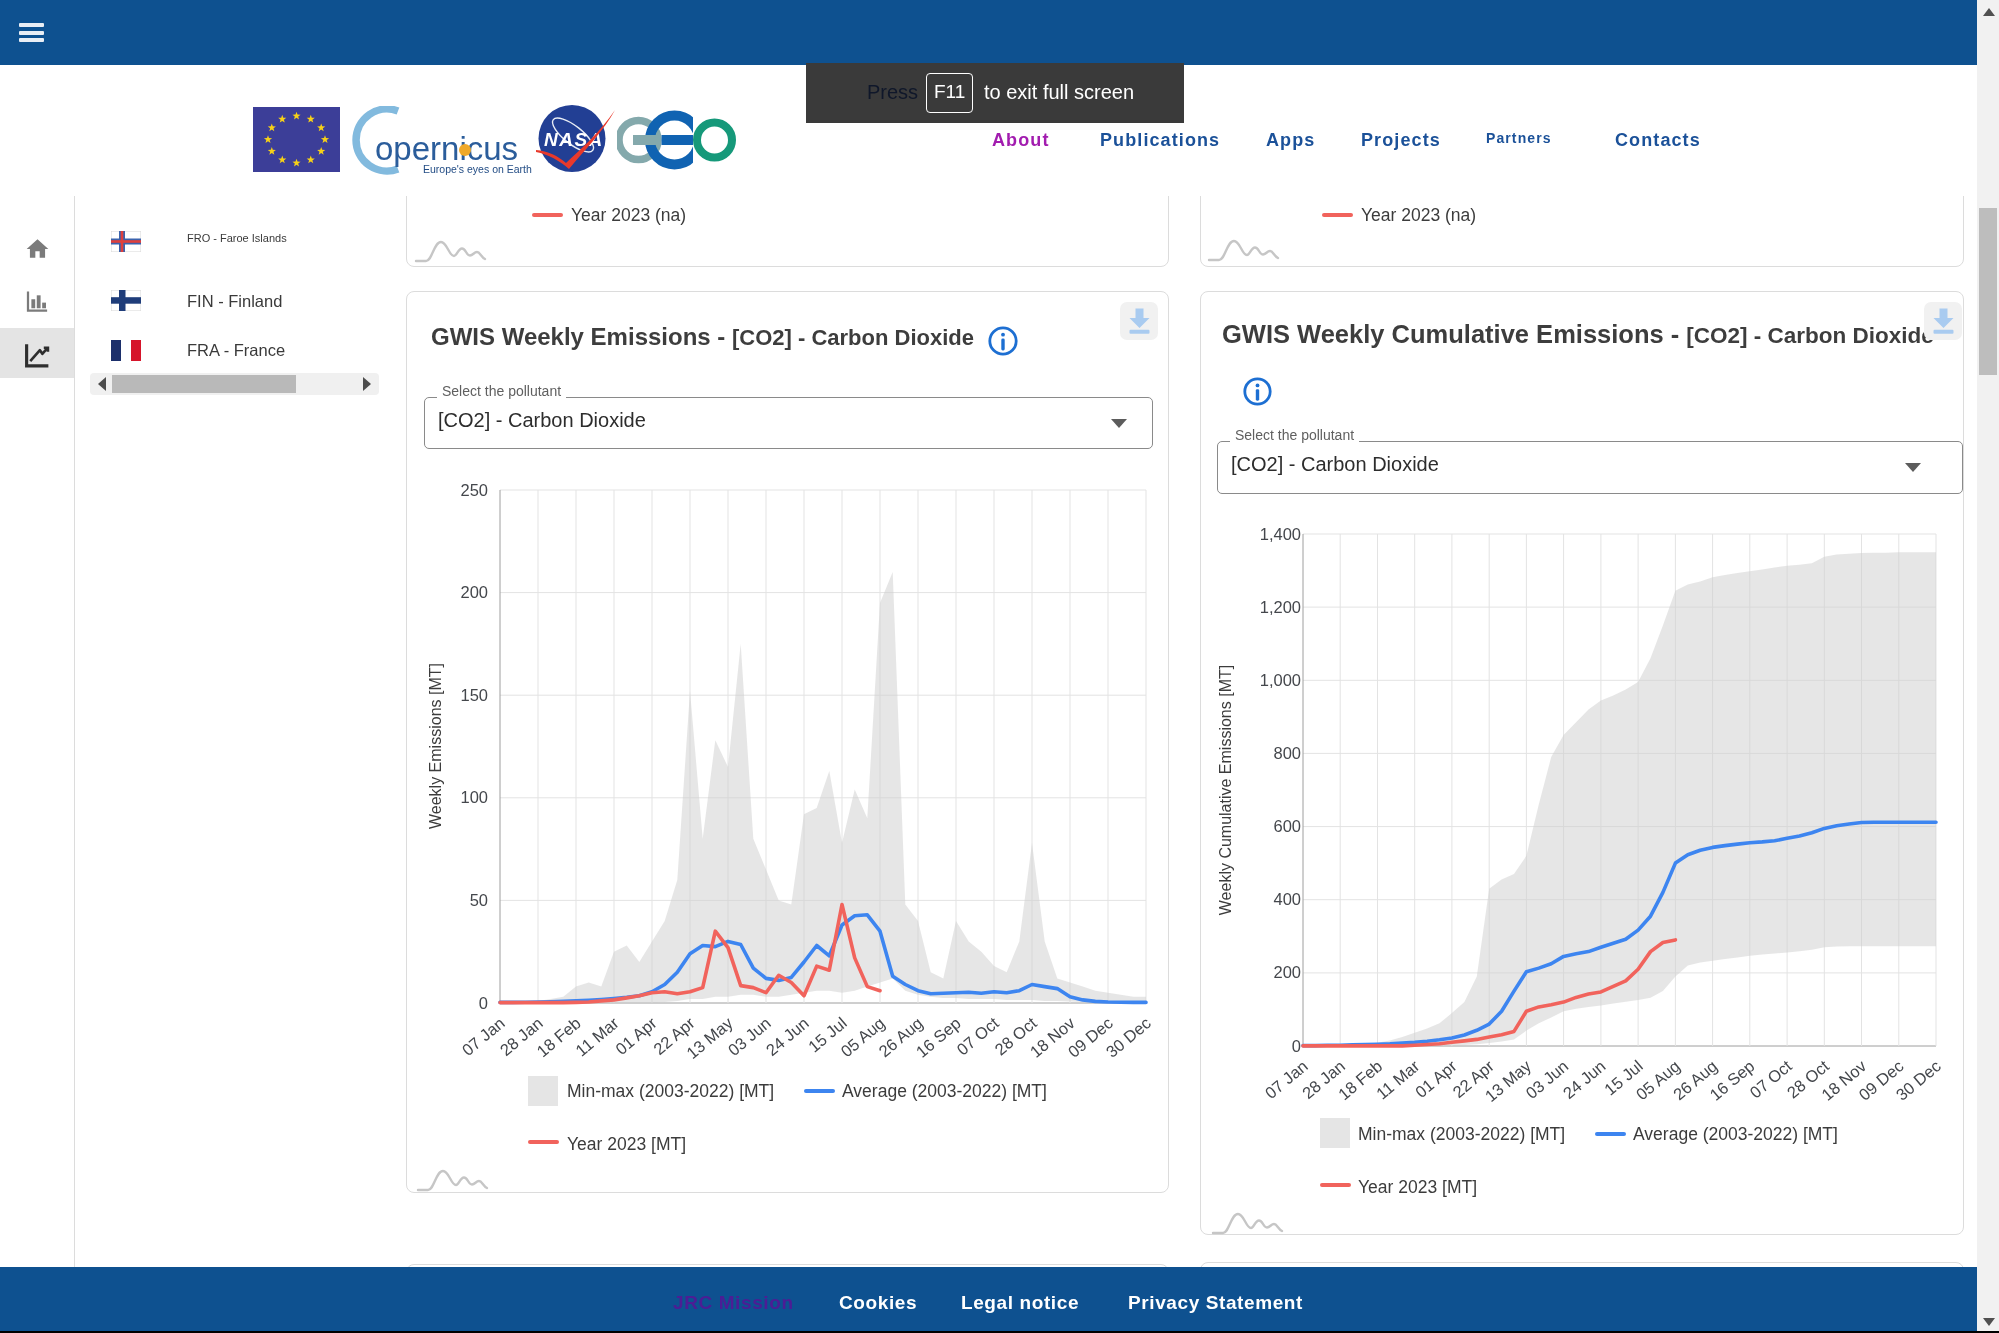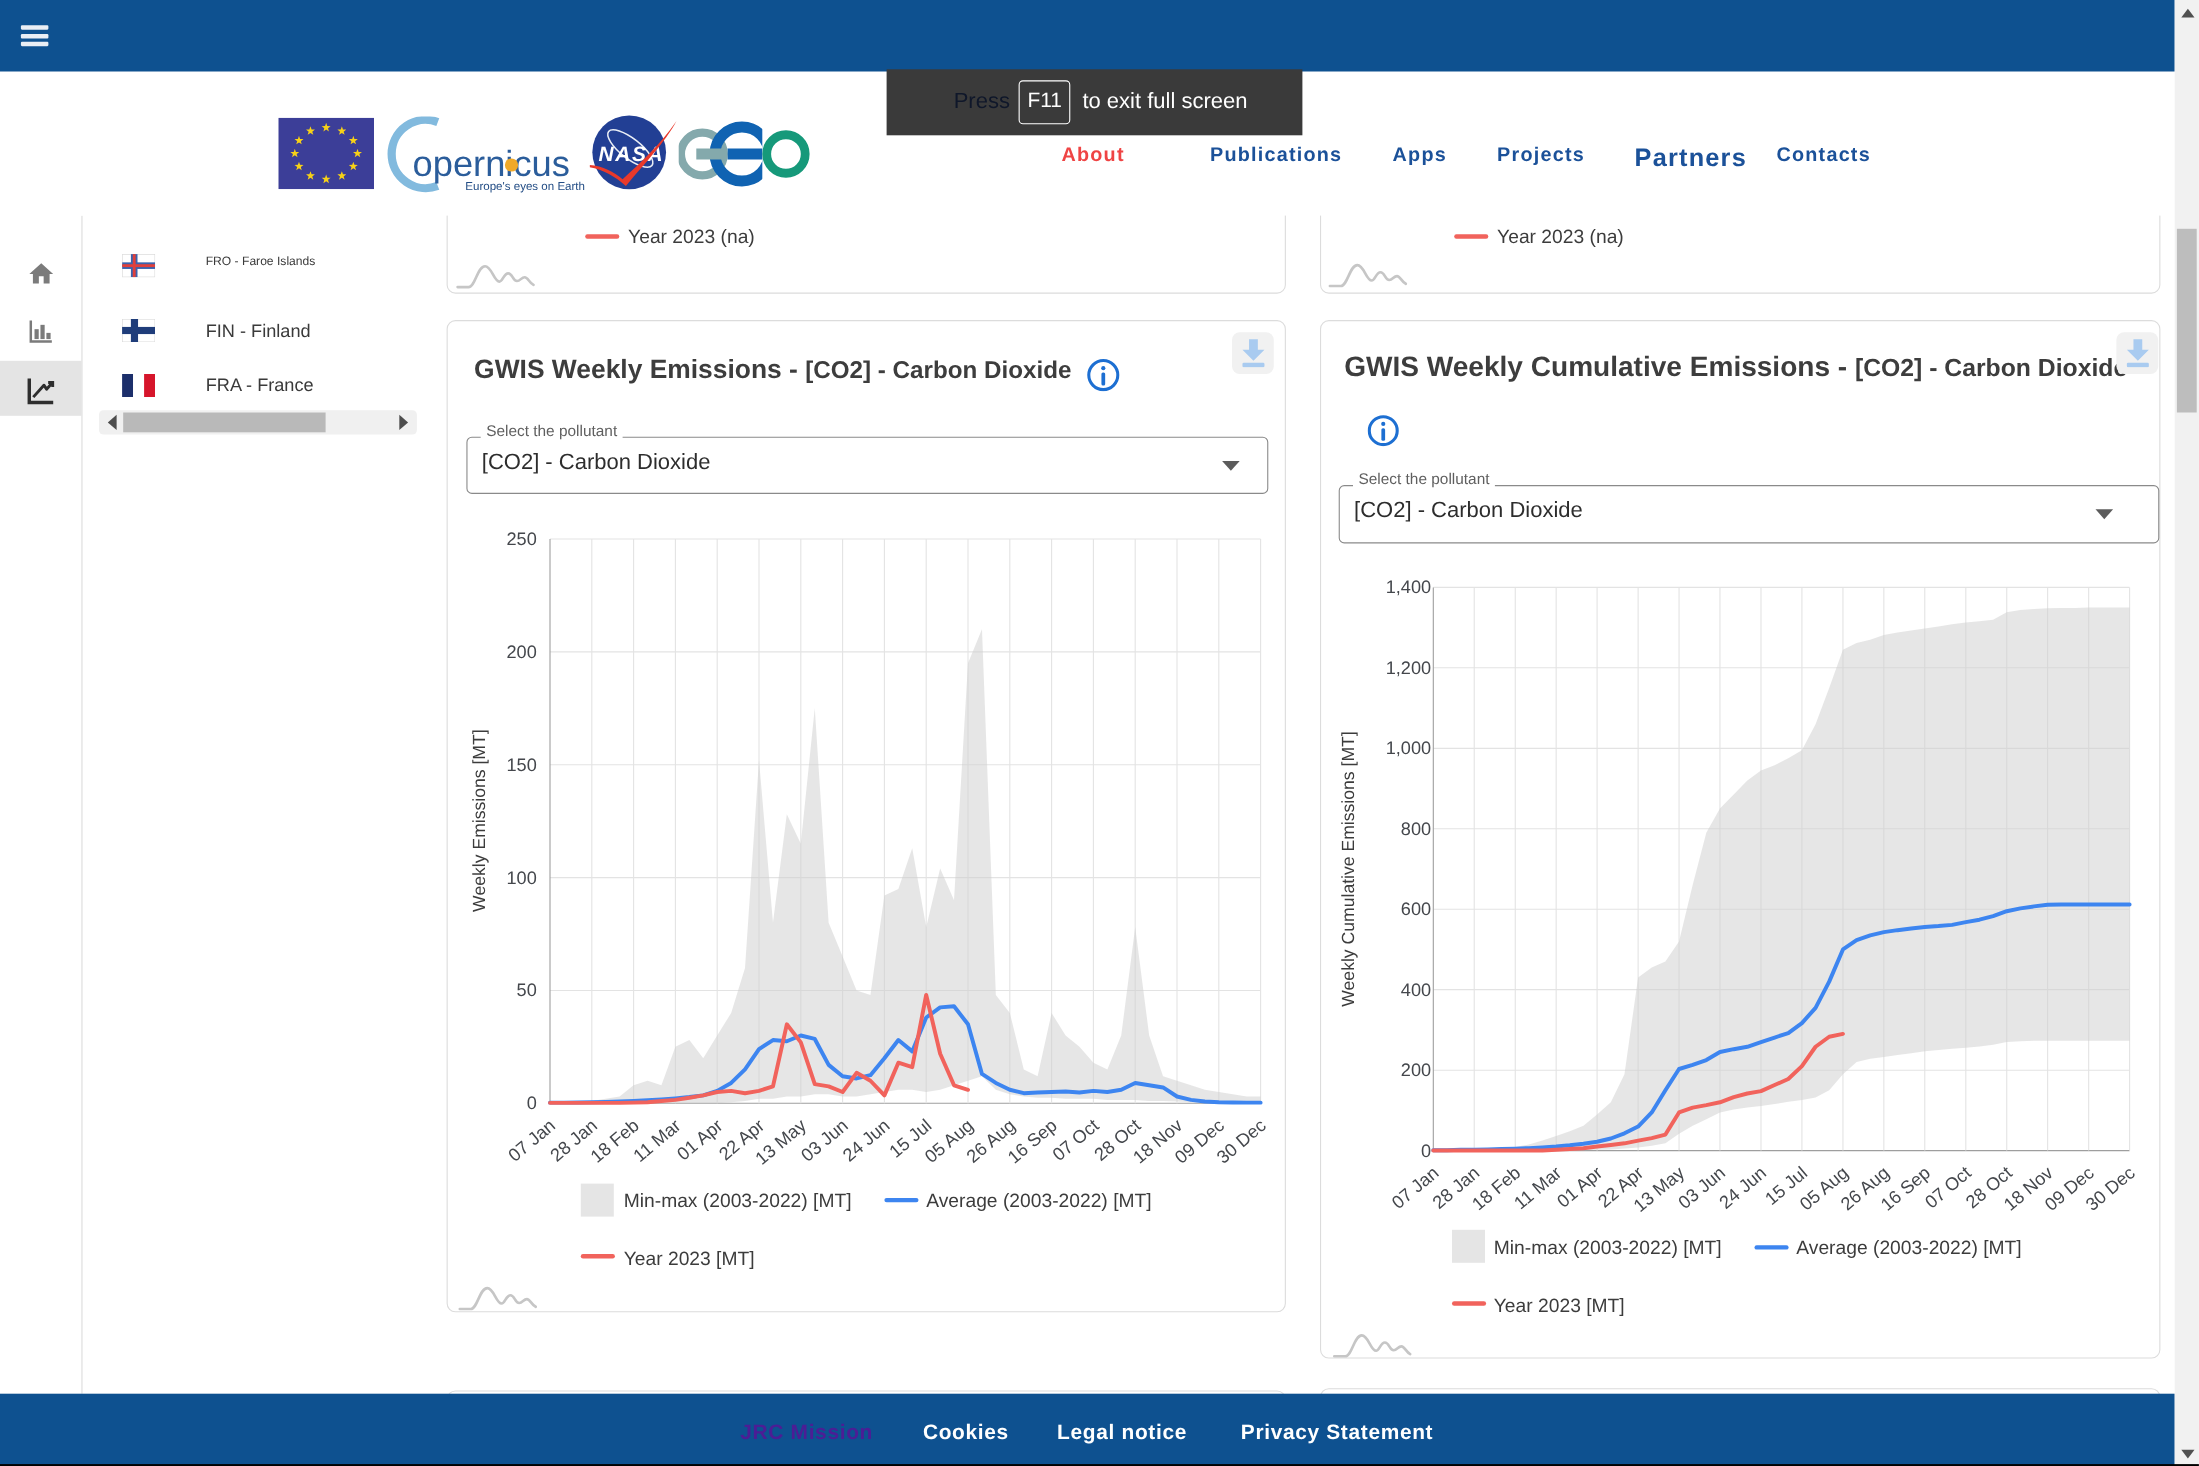--- a/index.html
+++ b/index.html
@@ -280,25 +280,25 @@
 
 <svg class="abs" style="left:617px;top:108px" width="126" height="64" viewBox="0 0 126 64">
   <circle cx="21.5" cy="32" r="19.5" fill="none" stroke="#84a9ac" stroke-width="7.5"></circle>
   <circle cx="57.5" cy="32" r="24.5" fill="none" stroke="#1063b2" stroke-width="10"></circle>
   <rect x="76" y="0" width="14" height="64" fill="#fff"></rect>
   <rect x="16" y="27" width="28" height="10" fill="#84a9ac"></rect>
   <rect x="44.5" y="27" width="31.5" height="10" fill="#1063b2"></rect>
   <circle cx="97.5" cy="32" r="17.5" fill="none" stroke="#16997a" stroke-width="8"></circle>
 </svg>
 
-<div class="abs" style="top:130px;left:965px;font-size:18px;font-weight:bold;color:#ef4444;letter-spacing:1.1px">About</div>
+<div class="abs" style="top:130px;left:992px;font-size:18px;font-weight:bold;color:#a21caf;letter-spacing:1.1px">About</div>
 <div class="abs" style="top:130px;left:1100px;font-size:18px;font-weight:bold;color:#1b5199;letter-spacing:1.1px">Publications</div>
 <div class="abs" style="top:130px;left:1266px;font-size:18px;font-weight:bold;color:#1b5199;letter-spacing:1.1px">Apps</div>
 <div class="abs" style="top:130px;left:1361px;font-size:18px;font-weight:bold;color:#1b5199;letter-spacing:1.1px">Projects</div>
-<div class="abs" style="top:130px;left:1486px;font-size:23px;font-weight:bold;color:#1b5199;letter-spacing:1.1px">Partners</div>
+<div class="abs" style="top:130px;left:1486px;font-size:14px;font-weight:bold;color:#1b5199;letter-spacing:1.1px">Partners</div>
 <div class="abs" style="top:130px;left:1615px;font-size:18px;font-weight:bold;color:#1b5199;letter-spacing:1.1px">Contacts</div>
 
 <div class="abs" style="left:806px;top:63px;width:378px;height:60px;background:#3a3a3a"></div>
 <div class="abs" style="left:867px;top:81px;font-size:20px;color:#0f172a">Press</div>
 <div class="abs" style="left:926px;top:73px;width:45px;height:38px;border:1.5px solid #fff;border-radius:4px"></div>
 <div class="abs" style="left:934px;top:81px;font-size:19px;color:#fff">F11</div>
 <div class="abs" style="left:984px;top:81px;font-size:20px;color:#fff">to exit full screen</div>
 
 <div class="abs" style="left:0;top:1267px;width:1977px;height:66px;background:#0e5190"></div>
 <div class="abs" style="top:1292px;left:673px;font-size:19px;font-weight:bold;color:#4c1d95;letter-spacing:0.6px">JRC Mission</div>

